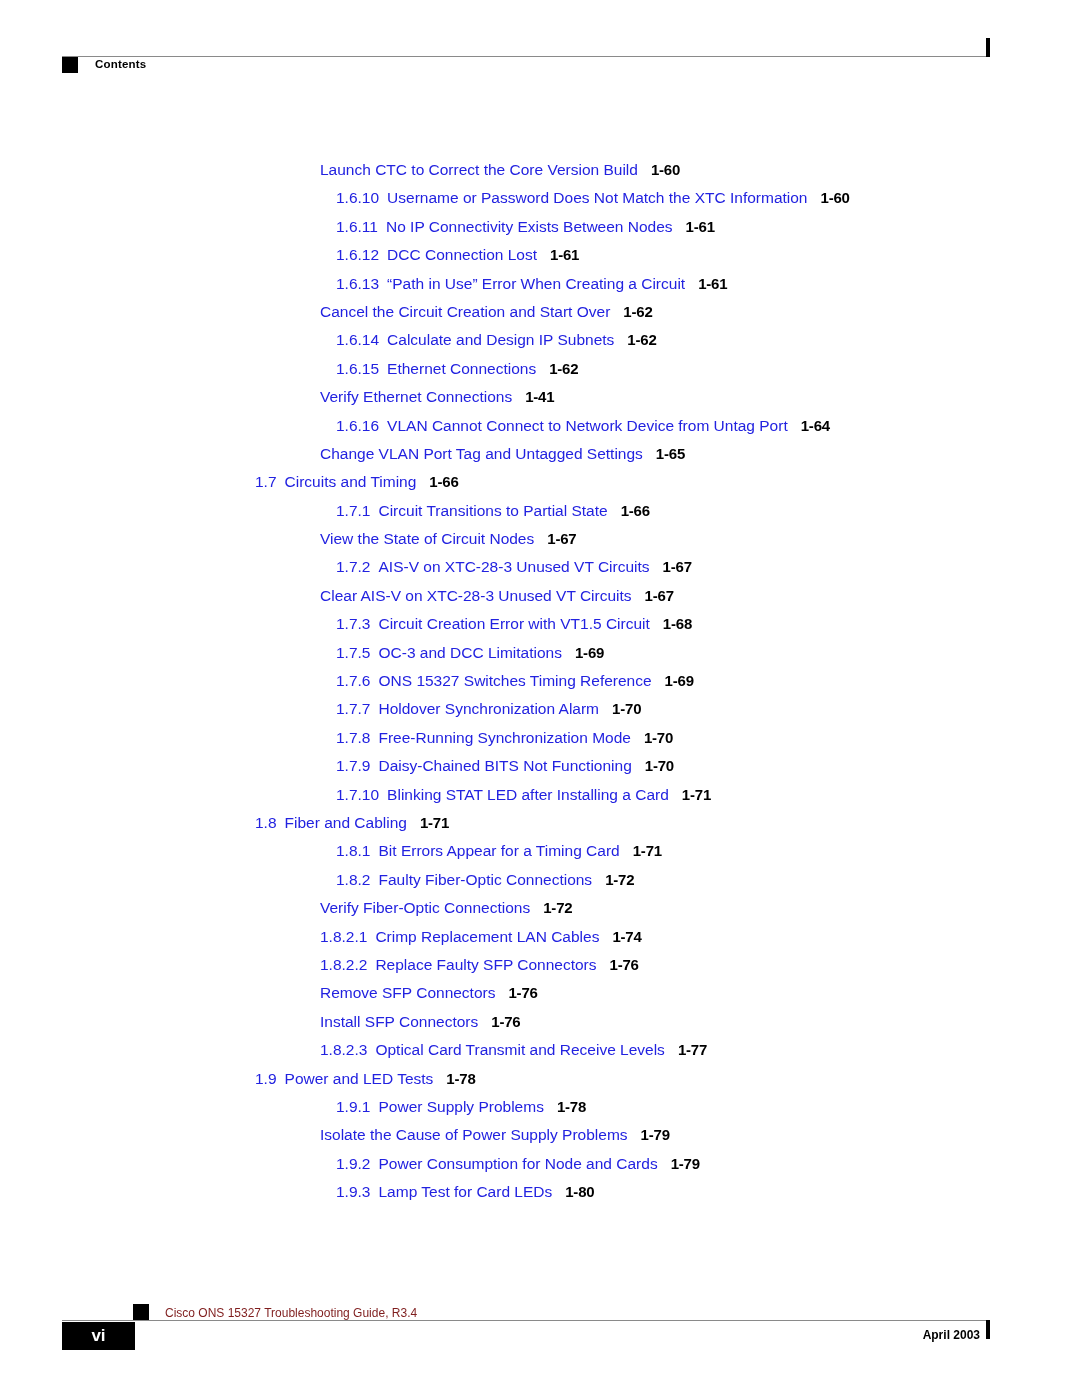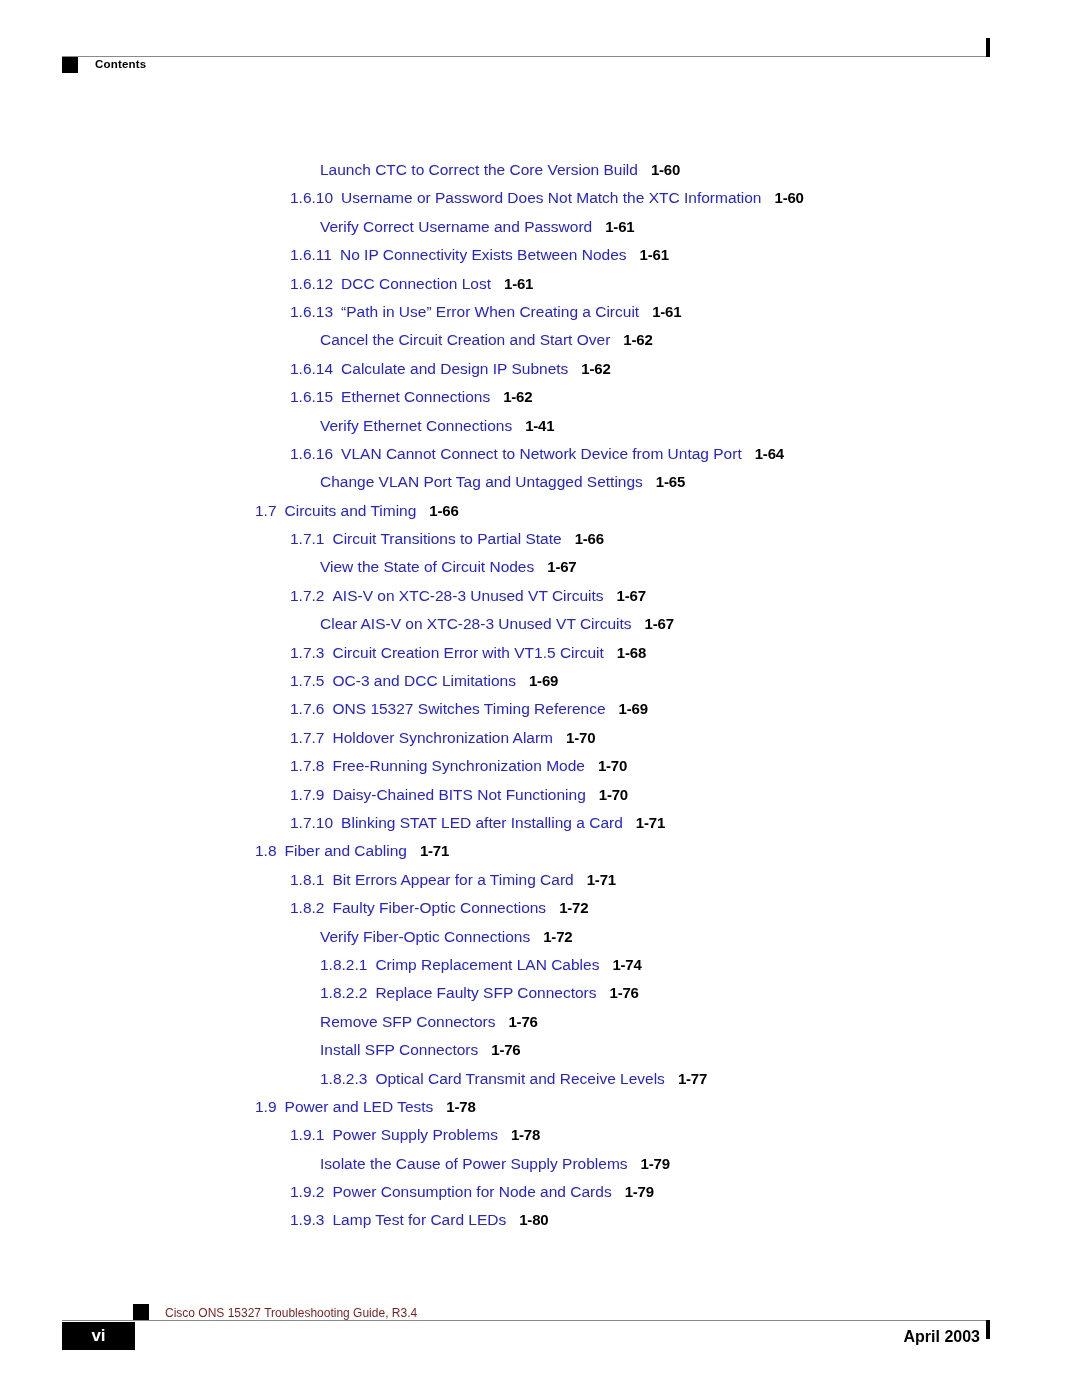--- a/index.html
+++ b/index.html
@@ -81,21 +81,21 @@
     color: #2222e0;
   }
   .toc-entry .page {
     color: #000000;
     font-weight: bold;
     font-size: 15px;
     letter-spacing: -0.2px;
   }
   
   .lvl1 { padding-left: 255px; }
-  .lvl2 { padding-left: 290px; }
+  .lvl2 { padding-left: 290px; margin-left: 46px; }
   .lvl3 { padding-left: 320px; }
   .lvl4 { padding-left: 320px; }
 
   .gap-num  { display: inline-block; width: 8px; }
   .gap-page { display: inline-block; width: 13px; }
   .footer-rule {
     position: absolute;
     left: 62px;
     top: 1320px;
     width: 926px;
@@ -136,21 +136,21 @@
     top: 1306px;
     font-size: 12px;
     font-weight: normal;
     color: #7f1d1d;
     white-space: nowrap;
   }
   .footer-date {
     position: absolute;
     right: 100px;
     top: 1328px;
-    font-size: 16px;
+    font-size: 12px;
     font-weight: bold;
     color: #000000;
     white-space: nowrap;
   }
   .footer-tick {
     position: absolute;
     left: 986px;
     top: 1320px;
     width: 4px;
     height: 19px;
@@ -163,21 +163,20 @@
 <div class="header">
   <div class="header-rule"></div>
   <div class="header-square"></div>
   <div class="header-label">Contents</div>
   <div class="header-tick"></div>
 </div>
 
 <div class="toc" id="toc-list">
     <div class="toc-entry lvl3"><span class="txt">Launch CTC to Correct the Core Version Build</span><span class="gap-page"></span><span class="page">1-60</span></div>
     <div class="toc-entry lvl2"><span class="num">1.6.10</span><span class="gap-num"></span><span class="txt">Username or Password Does Not Match the XTC Information</span><span class="gap-page"></span><span class="page">1-60</span></div>
-    <div class="toc-entry lvl3"><span class="txt">Verify Correct Username and Password</span><span class="gap-page"></span><span class="page">1-61</span></div>
     <div class="toc-entry lvl2"><span class="num">1.6.11</span><span class="gap-num"></span><span class="txt">No IP Connectivity Exists Between Nodes</span><span class="gap-page"></span><span class="page">1-61</span></div>
     <div class="toc-entry lvl2"><span class="num">1.6.12</span><span class="gap-num"></span><span class="txt">DCC Connection Lost</span><span class="gap-page"></span><span class="page">1-61</span></div>
     <div class="toc-entry lvl2"><span class="num">1.6.13</span><span class="gap-num"></span><span class="txt">“Path in Use” Error When Creating a Circuit</span><span class="gap-page"></span><span class="page">1-61</span></div>
     <div class="toc-entry lvl3"><span class="txt">Cancel the Circuit Creation and Start Over</span><span class="gap-page"></span><span class="page">1-62</span></div>
     <div class="toc-entry lvl2"><span class="num">1.6.14</span><span class="gap-num"></span><span class="txt">Calculate and Design IP Subnets</span><span class="gap-page"></span><span class="page">1-62</span></div>
     <div class="toc-entry lvl2"><span class="num">1.6.15</span><span class="gap-num"></span><span class="txt">Ethernet Connections</span><span class="gap-page"></span><span class="page">1-62</span></div>
     <div class="toc-entry lvl3"><span class="txt">Verify Ethernet Connections</span><span class="gap-page"></span><span class="page">1-41</span></div>
     <div class="toc-entry lvl2"><span class="num">1.6.16</span><span class="gap-num"></span><span class="txt">VLAN Cannot Connect to Network Device from Untag Port</span><span class="gap-page"></span><span class="page">1-64</span></div>
     <div class="toc-entry lvl3"><span class="txt">Change VLAN Port Tag and Untagged Settings</span><span class="gap-page"></span><span class="page">1-65</span></div>
     <div class="toc-entry lvl1"><span class="num">1.7</span><span class="gap-num"></span><span class="txt">Circuits and Timing</span><span class="gap-page"></span><span class="page">1-66</span></div>

